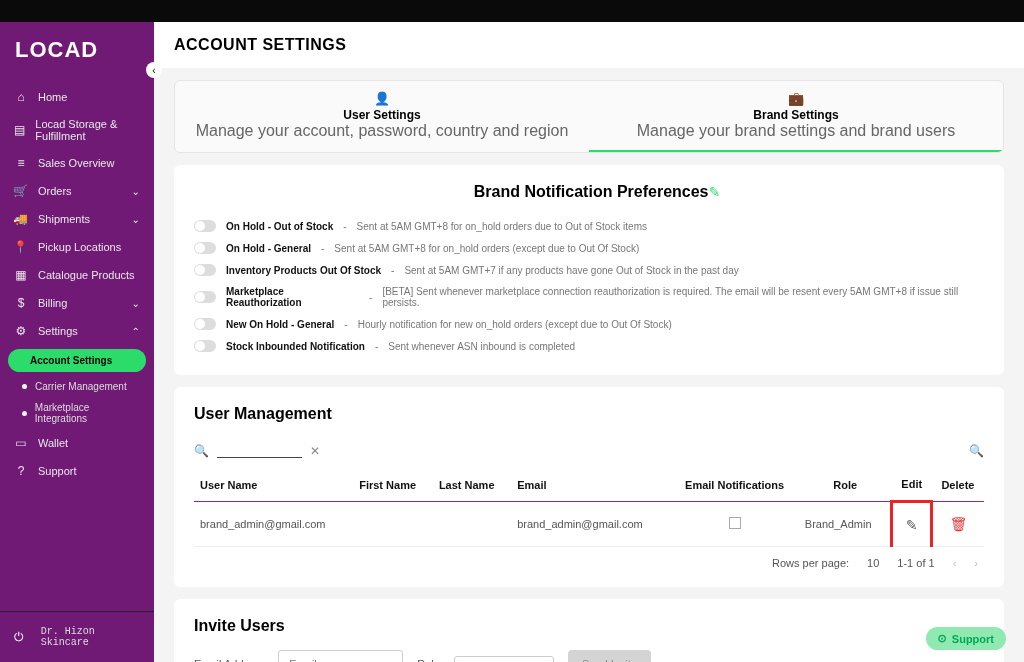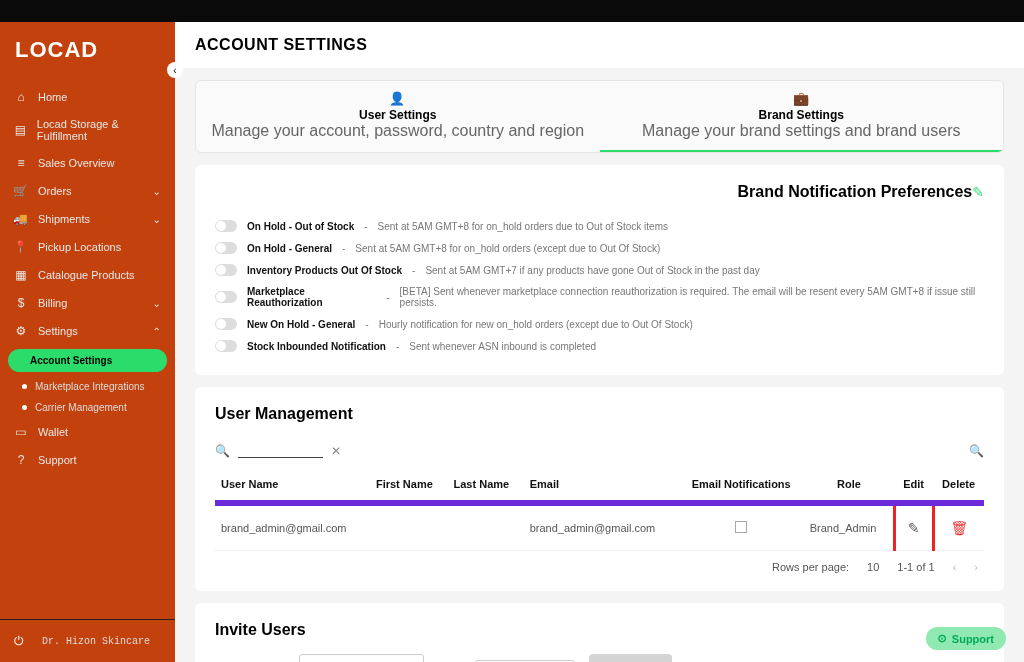--- a/index.html
+++ b/index.html
@@ -1,19 +1,19 @@
 <!DOCTYPE html>
 <html><head>
 <meta charset="utf-8">
 <style>
 * { box-sizing: border-box; margin: 0; padding: 0; }
 body { font-family: Arial, sans-serif; background: #000; width: 1024px; height: 662px; overflow: hidden; font-size: 12px; }
 .topbar { height: 22px; background: #0a0a0a; }
 .app { display: flex; height: 640px; }
-.sidebar { width: 175px; background: #c2410c; color: #fff; display: flex; flex-direction: column; position: relative; }
+.sidebar { width: 154px; background: #701a75; color: #fff; display: flex; flex-direction: column; position: relative; }
 .logo { font-weight: 900; font-size: 22px; letter-spacing: 1px; padding: 15px 15px 20px; font-family: Arial Black, Arial; }
 .collapse-btn { position: absolute; right: -8px; top: 40px; width: 16px; height: 16px; background: #fff; border-radius: 50%; display: flex; align-items: center; justify-content: center; font-size: 10px; color: #000; }
 .nav { flex: 1; overflow-y: auto; }
 .nav-item { display: flex; align-items: center; padding: 7px 14px; color: #e8e8e8; font-size: 11px; cursor: pointer; gap: 10px; }
 .nav-item .icon { width: 14px; height: 14px; display: inline-flex; align-items: center; justify-content: center; font-size: 12px; }
 .nav-item .chev { margin-left: auto; font-size: 10px; }
 .nav-sub { background: #2bdc6b; color: #000; border-radius: 14px; margin: 4px 8px; padding: 6px 14px 6px 22px; font-size: 10px; font-weight: 600; }
 .nav-sub2 { padding: 5px 14px 5px 22px; font-size: 10px; color: #ddd; display: flex; align-items: center; gap: 8px; }
 .nav-sub2::before { content: ""; width: 5px; height: 5px; background: #fff; border-radius: 50%; display: inline-block; }
 .footer { padding: 14px; display: flex; align-items: center; gap: 14px; border-top: 1px solid #222; }
@@ -22,33 +22,33 @@
 .main { flex: 1; background: #f4f4f4; overflow-y: auto; padding: 0 0 20px; }
 .main-header { background: #fff; padding: 14px 20px; }
 .main-title { font-weight: 900; font-size: 16px; letter-spacing: 0.5px; font-family: Arial Black, Arial; text-transform: uppercase; }
 .tabs { margin: 12px 20px 0; background: #fafafa; border: 1px solid #e5e5e5; border-radius: 6px; display: flex; overflow: hidden; }
 .tab { flex: 1; text-align: center; padding: 10px; position: relative; }
 .tab.active { border-bottom: 2px solid #2bdc6b; }
 .tab-icon { font-size: 13px; display: block; margin-bottom: 2px; }
 .tab-title { font-weight: 700; font-size: 12px; }
 .tab-sub { font-size: 16px; color: #666; }
 .card { background: #fff; margin: 12px 20px 0; border-radius: 6px; padding: 18px 20px; }
-.card-hdr { display: flex; align-items: center; justify-content: flex-end; margin-bottom: 14px; margin-left: 16px; }
+.card-hdr { display: flex; align-items: center; justify-content: center; margin-bottom: 14px; margin-left: 16px; }
 .card-title { font-weight: 800; font-size: 16px; }
 .edit-link { color: #2bdc6b; font-size: 14px; }
 .pref-row { display: flex; align-items: center; gap: 10px; padding: 5px 0; font-size: 10px; }
 .toggle { width: 22px; height: 12px; background: #ddd; border-radius: 7px; position: relative; flex-shrink: 0; }
 .toggle::after { content: ""; position: absolute; left: 1px; top: 1px; width: 10px; height: 10px; background: #fff; border-radius: 50%; }
 .pref-label { font-weight: 700; color: #111; }
 .pref-desc { color: #777; }
 .search-bar { display: flex; align-items: center; gap: 8px; margin-bottom: 10px; }
 .search-line { border: none; border-bottom: 1px solid #444; width: 85px; background: transparent; outline: none; font-size: 11px; }
 .search-right { margin-left: auto; }
 .table { width: 100%; border-collapse: collapse; font-size: 11px; }
-.table th { text-align: left; font-weight: 700; padding: 10px 6px; color: #111; border-bottom: 6px solid #6d28d9; }
+.table th { text-align: left; font-weight: 700; padding: 10px 6px; color: #111; border-bottom: 1px solid #6d28d9; }
 .table td { padding: 14px 6px; border-bottom: 1px solid #eee; color: #555; }
 .checkbox { width: 12px; height: 12px; border: 1px solid #aaa; display: inline-block; }
 .role-txt { color: #888; font-size: 11px; }
 .edit-cell { border: 3px solid #e22; padding: 3px 10px !important; text-align: center; }
 .pencil { color: #555; font-size: 14px; }
 .trash { color: #e33; font-size: 14px; }
 .pagination { display: flex; align-items: center; justify-content: flex-end; gap: 18px; padding: 10px 6px 0; font-size: 11px; color: #555; }
 .pg-arrow { color: #bbb; cursor: pointer; }
 .invite-row { display: flex; align-items: center; gap: 14px; font-size: 11px; }
 .invite-lbl { color: #555; }
@@ -103,24 +103,24 @@
           <span>Billing</span>
           <span class="chev">⌄</span>
         </div>
       <div class="nav-item">
           <span class="icon">⚙</span>
           <span>Settings</span>
           <span class="chev">⌃</span>
         </div>
       <div class="nav-sub">Account Settings</div>
       <div class="nav-sub2">
+          <span>Carrier Management</span>
+        </div>
+      <div class="nav-sub2">
           <span>Marketplace Integrations</span>
-        </div>
-      <div class="nav-sub2">
-          <span>Carrier Management</span>
         </div>
       <div class="nav-item">
           <span class="icon">▭</span>
           <span>Wallet</span>
         </div>
       <div class="nav-item">
           <span class="icon">?</span>
           <span>Support</span>
         </div>
     </div>

